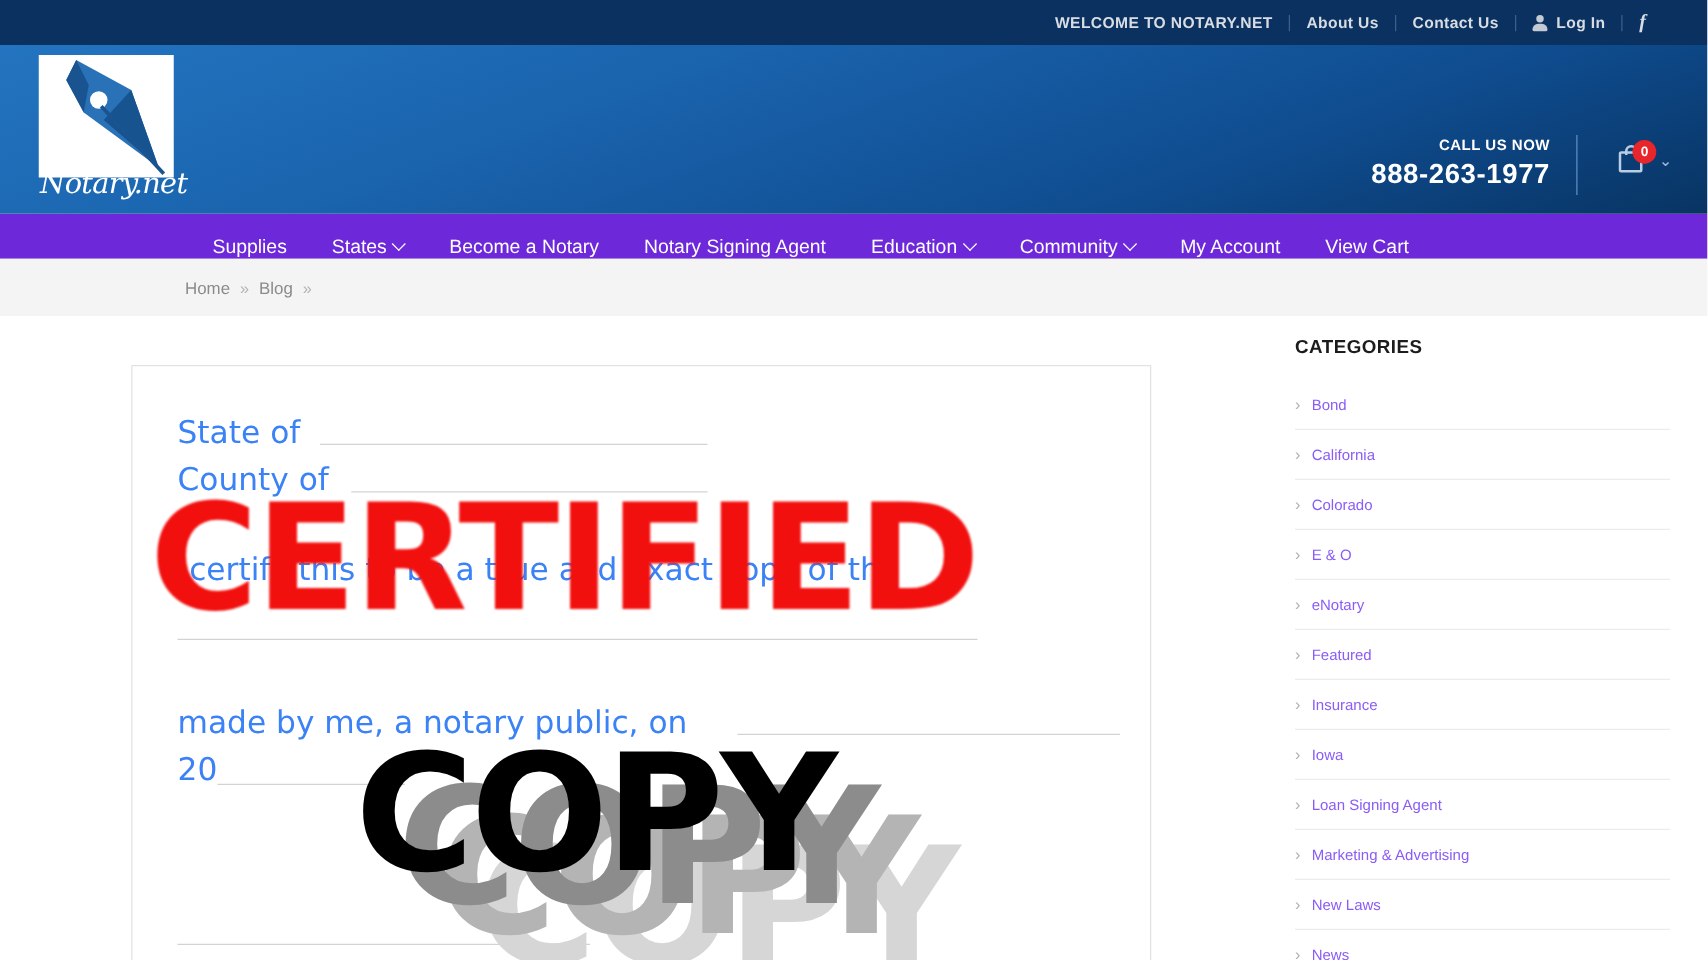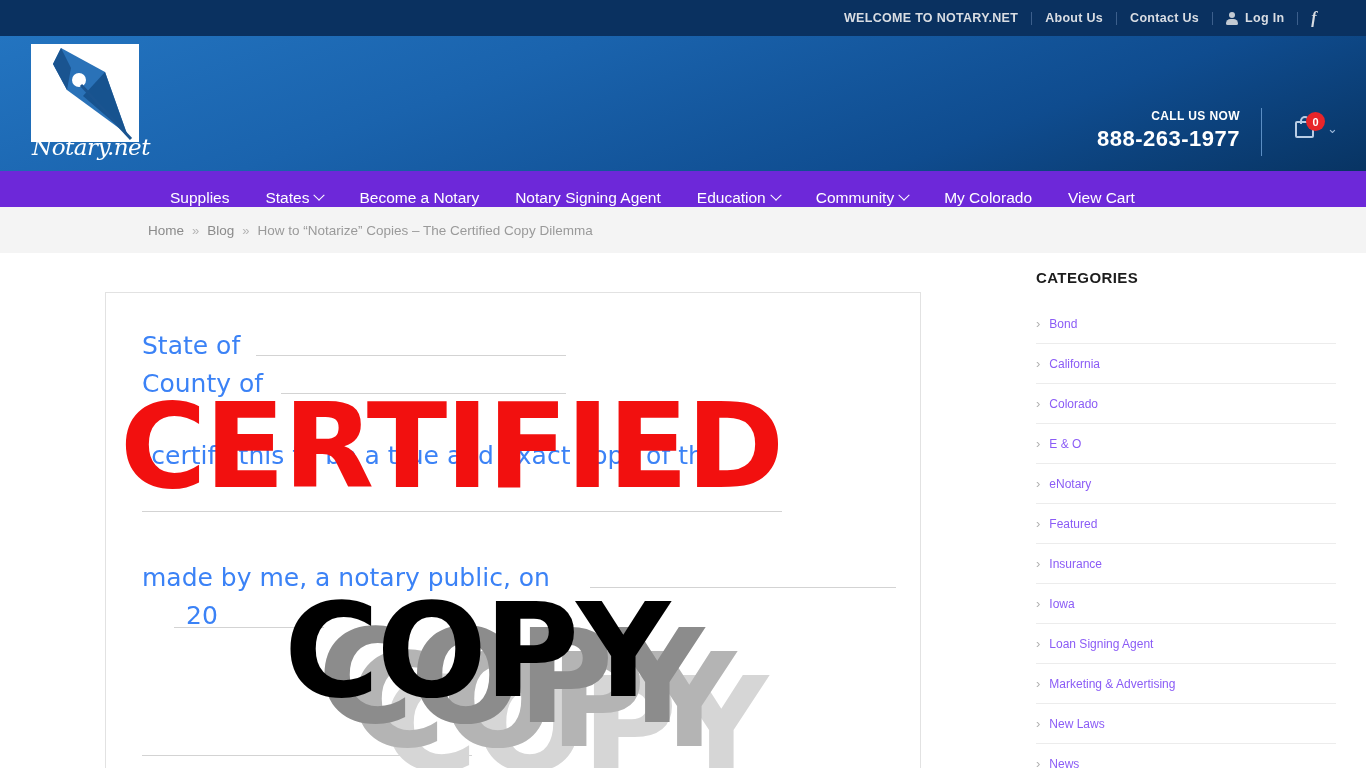--- a/index.html
+++ b/index.html
@@ -310,53 +310,52 @@
   </a>
   <a class="nav-item" href="#">
     <span>Education</span>
     <span class="nav-caret"></span>
   </a>
   <a class="nav-item" href="#">
     <span>Community</span>
     <span class="nav-caret"></span>
   </a>
   <a class="nav-item" href="#">
-    <span>My Colorado</span>
+    <span>My Account</span>
   </a>
   <a class="nav-item" href="#">
     <span>View Cart</span>
   </a>
 </div>
 
 <div class="crumbbar">
   <a class="crumb" href="#">Home</a>
   <span class="crumb-sep">»</span>
   <a class="crumb" href="#">Blog</a>
   <span class="crumb-sep">»</span>
-  <span class="crumb current">How to “Notarize” Copies – The Certified Copy Dilemma</span>
 </div>
 
 <div class="content">
 
   <div class="article">
     <div class="figure">
 
       <div class="form-line" style="left:36px; top:38px;">State of</div>
       <div class="rule" style="left:150px; top:62px; width:310px;"></div>
 
       <div class="form-line" style="left:36px; top:76px;">County of</div>
       <div class="rule" style="left:175px; top:100px; width:285px;"></div>
 
       <div class="form-line" style="left:30px; top:148px;">I certify this to be a true and exact copy of the</div>
       <div class="rule" style="left:36px; top:218px; width:640px;"></div>
 
       <div class="form-line" style="left:36px; top:270px;">made by me, a notary public, on</div>
       <div class="rule" style="left:484px; top:294px; width:306px;"></div>
 
-      <div class="form-line" style="left:36px; top:308px;margin-left:44px;">20</div>
+      <div class="form-line" style="left:36px; top:308px;">20</div>
       <div class="rule" style="left:68px; top:334px; width:150px;"></div>
 
       <div class="rule" style="left:36px; top:462px; width:330px;"></div>
 
       <div class="stamp-certified">CERTIFIED</div>
 
       <div class="stamp-copy">
         <span class="copy-layer copy-l4">COPY</span>
         <span class="copy-layer copy-l3">COPY</span>
         <span class="copy-layer copy-l2">COPY</span>

